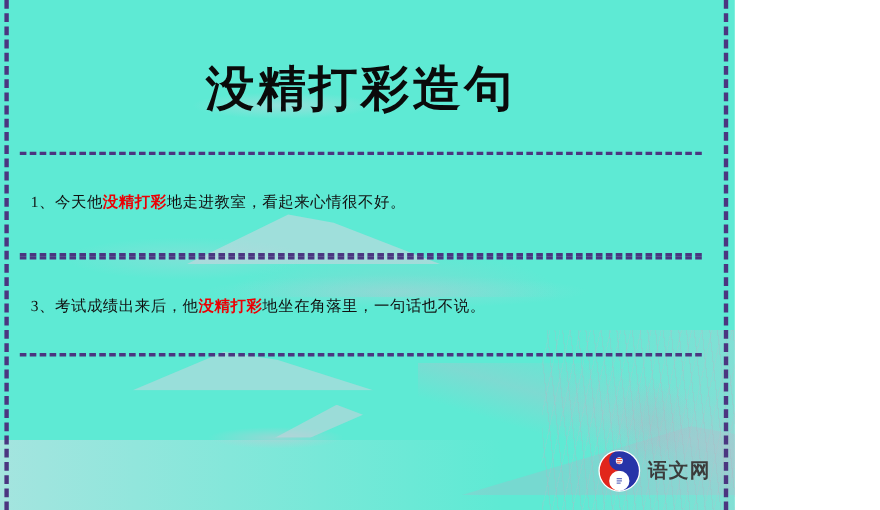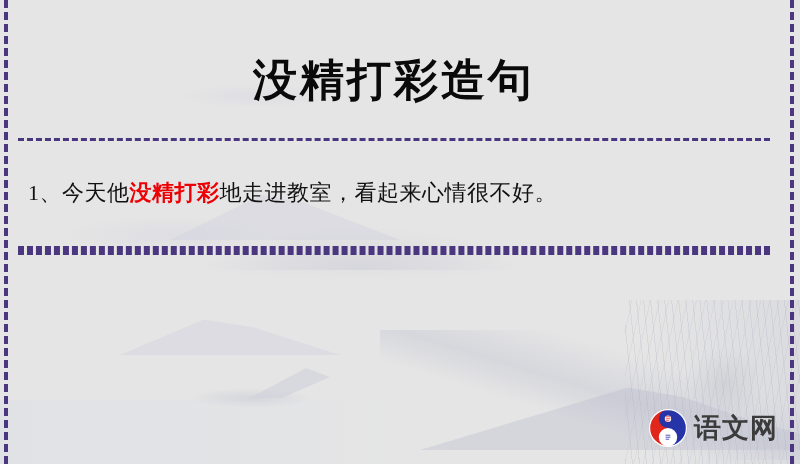--- a/index.html
+++ b/index.html
@@ -9,24 +9,24 @@
   body {
     width: 800px;
     height: 464px;
     overflow: hidden;
     background: #ffffff;
     font-family: "Liberation Serif", "DejaVu Serif", serif;
   }
 
   #page {
     position: relative;
-    width: 800px;
+    width: 668px;
     height: 464px;
     box-sizing: border-box;
-    background: #e5e5e5;
+    background: #5eead4;
     overflow: hidden;
   }
 
   
   .bg-layer {
     position: absolute;
     inset: 0;
     pointer-events: none;
     z-index: 0;
   }
@@ -177,21 +177,21 @@
     height: 0;
     border-top: 3px dashed #4b3680;
     margin: 0;
   }
   .divider-top    { margin-top: 19px; }
   .divider-mid    { margin-top: 0; }
   .divider-bottom { margin-top: 0; }
 
   .sentence {
     font-family: "Liberation Serif", "DejaVu Serif", serif;
-    font-size: 22px;
+    font-size: 14px;
     line-height: 38px;
     color: #111111;
     letter-spacing: 0.5px;
     padding: 11px 6px 11px 10px;
     word-break: break-all;
   }
   .sentence .kw {
     color: #ec0004;
     font-weight: bold;
   }
@@ -209,21 +209,21 @@
     z-index: 4;
   }
   .logo-mark {
     width: 40px;
     height: 40px;
     flex: 0 0 auto;
   }
   .logo-text {
     font-family: "Liberation Sans", "DejaVu Sans", sans-serif;
     font-weight: bold;
-    font-size: 27px;
+    font-size: 18px;
     letter-spacing: 1px;
     color: #3b3b3b;
     line-height: 1;
   }
 </style>
 </head>
 <body>
 
 <div id="page">
 
@@ -252,20 +252,21 @@
 
     <div class="divider divider-top"></div>
 
     <p class="sentence sentence-1"><span>1、</span><span>今天他</span><span class="kw">没精打彩</span><span>地走进教室，看起来心情很不好。</span></p>
 
     <div class="divider divider-mid"></div>
 
 
     <div class="divider divider-mid"></div>
 
+    <p class="sentence sentence-3"><span>3、</span><span>考试成绩出来后，他</span><span class="kw">没精打彩</span><span>地坐在角落里，一句话也不说。</span></p>
 
     <div class="divider divider-bottom"></div>
 
   </div>
 
   <div class="logo">
     <span class="logo-mark">
       <svg viewBox="0 0 100 100" width="40" height="40" aria-hidden="true">
         <circle cx="50" cy="50" r="46" fill="#ffffff"></circle>
         <path d="M50 4 A46 46 0 0 0 50 96 A23 23 0 0 1 50 50 A23 23 0 0 0 50 4 Z" fill="#e1261c"></path>

